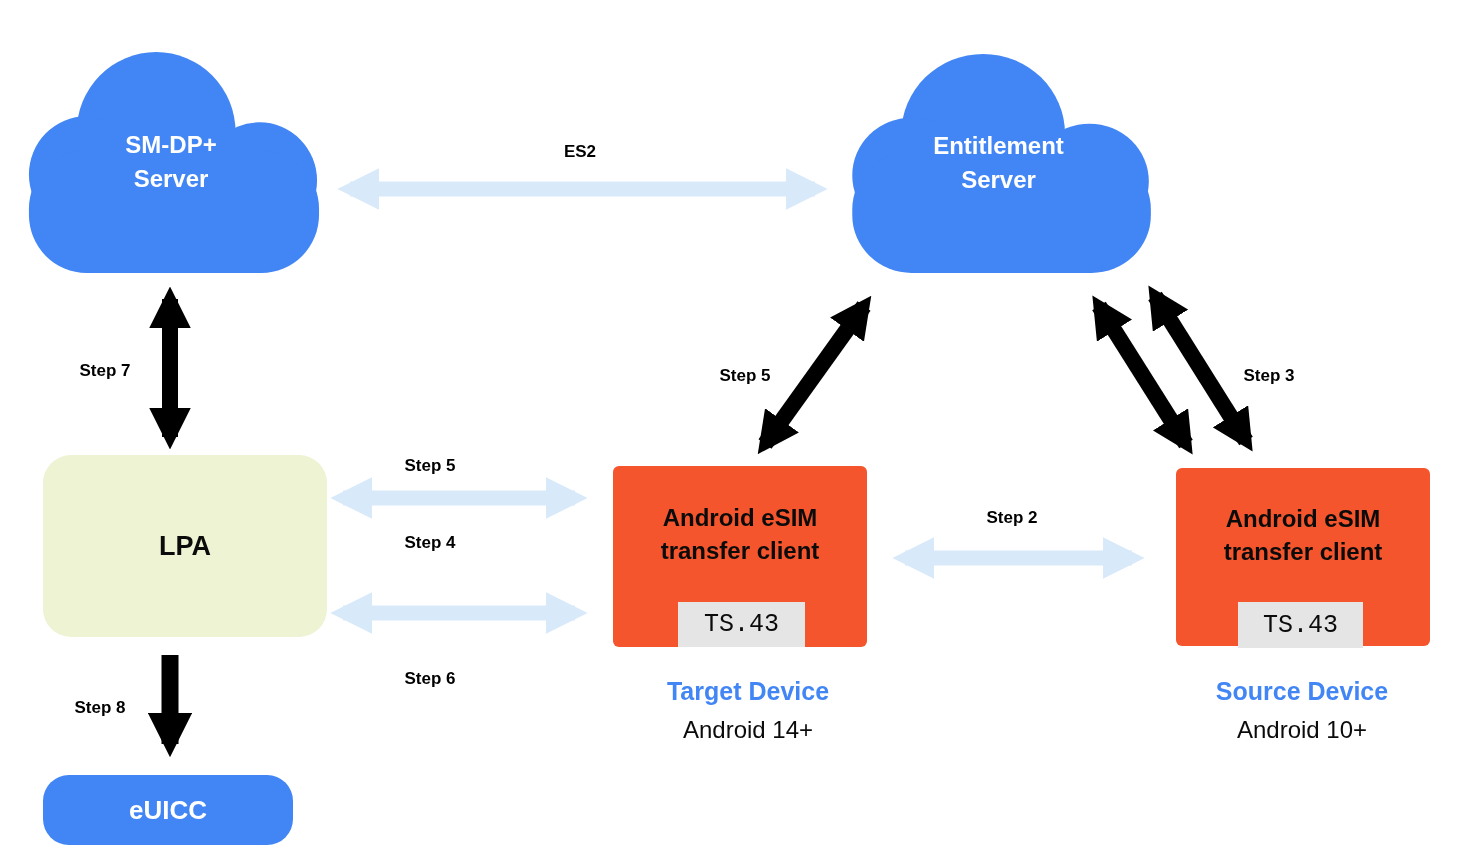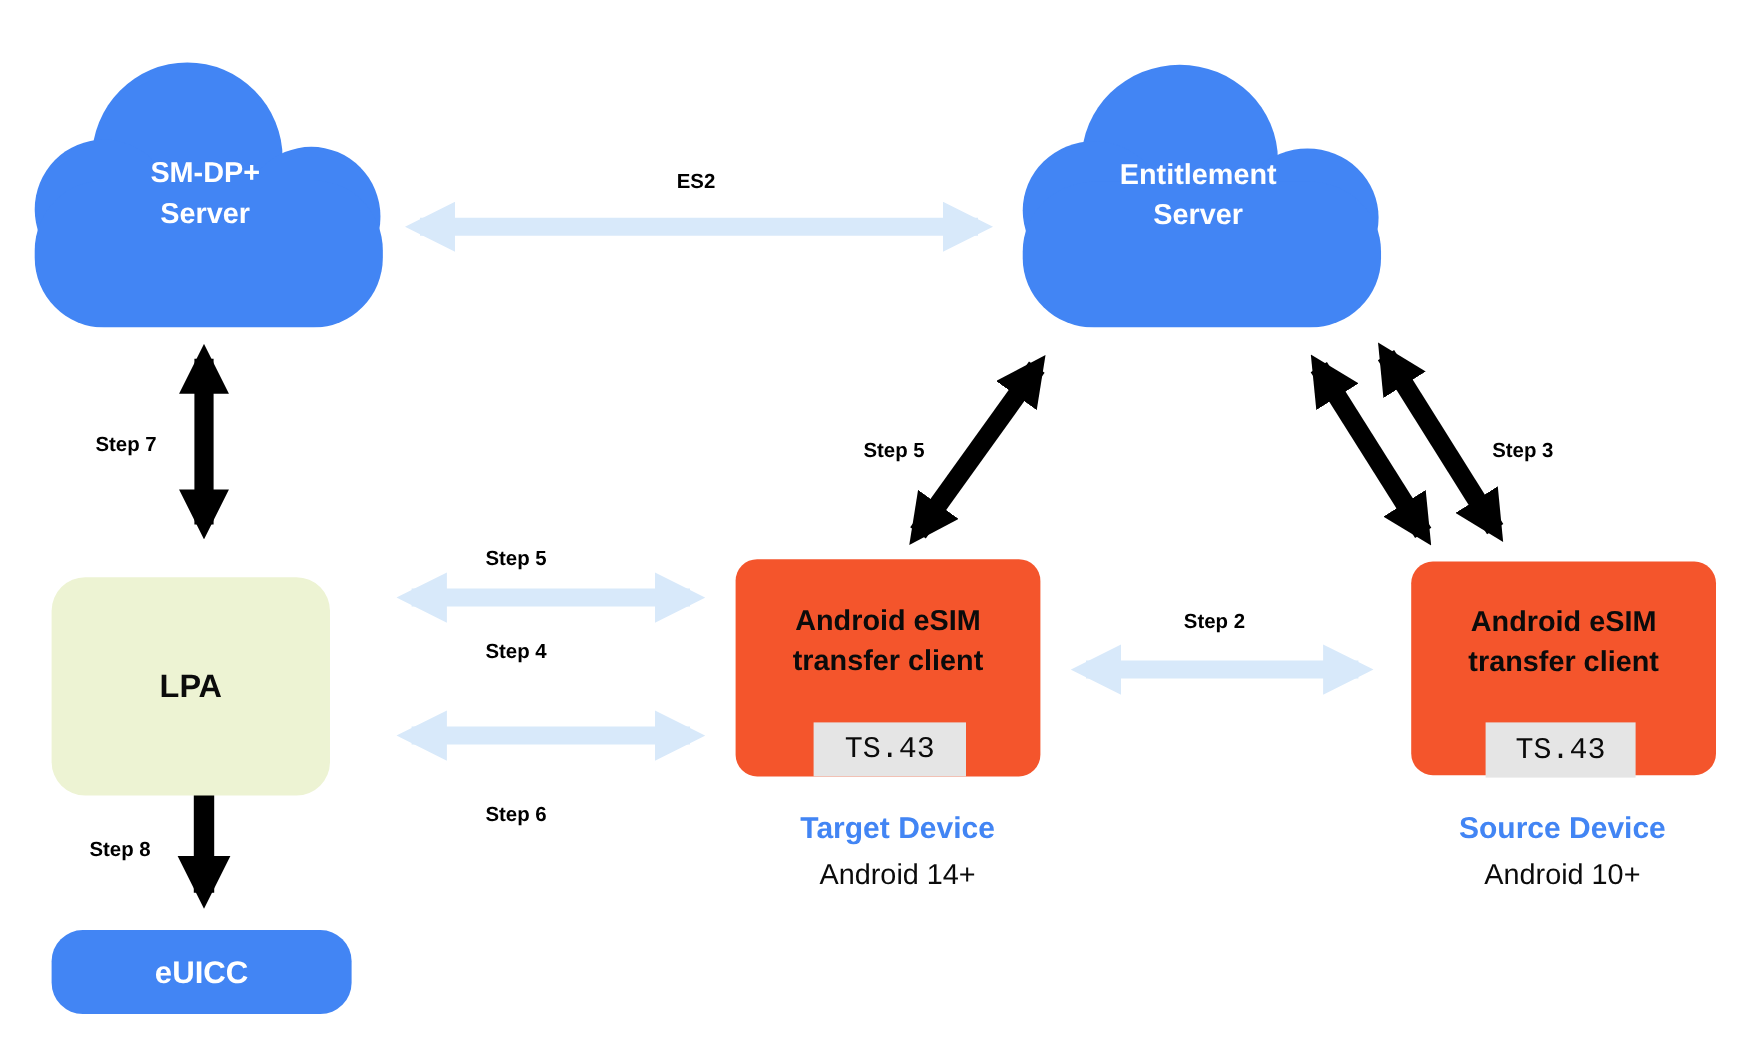--- a/index.html
+++ b/index.html
@@ -31,21 +31,21 @@
   }
 
   
   .box {
     position: absolute;
     display: flex; align-items: center; justify-content: center;
     text-align: center;
   }
   .lpa-box { background: #EDF3D3; border-radius: 28px; font-weight: bold; font-size: 27px; color: #0b0b0b; }
   .euicc-box { background: #4285F4; border-radius: 26px; font-weight: bold; font-size: 26px; color: #ffffff; }
-  .client-box { background: #F4552C; border-radius: 18px; }
+  .client-box { background: #F4552C; border-radius: 6px; }
   .client-label {
     position: absolute; left: 0; top: 0; width: 100%; height: 75%;
     display: flex; align-items: center; justify-content: center;
     font-weight: bold; font-size: 24px; line-height: 33px; color: #0b0b0b;
     text-align: center; white-space: pre-line;
   }
   .ts43-badge {
     position: absolute;
     background: #e5e5e5;
     display: flex; align-items: center; justify-content: center;
@@ -109,21 +109,21 @@
         <circle cx="140" cy="82" r="80"></circle>
         <circle cx="70" cy="124" r="58"></circle>
         <circle cx="244" cy="130" r="58"></circle>
         <rect x="12" y="100" width="292" height="122" rx="58"></rect>
       </g>
     </svg>
     <div class="cloud-label">Entitlement
 Server</div>
   </div>
 
-  <div class="box lpa-box" style="left:43px; top:481px; width:232px; height:182px;">
+  <div class="box lpa-box" style="left:43px; top:455px; width:284px; height:182px;">
     <span>LPA</span>
   </div>
 
   <div class="box euicc-box" style="left:43px; top:775px; width:250px; height:70px;">
     <span>eUICC</span>
   </div>
 
   <div class="box client-box" style="left:613px; top:466px; width:254px; height:181px;">
     <div class="client-label">Android eSIM
 transfer client</div>

